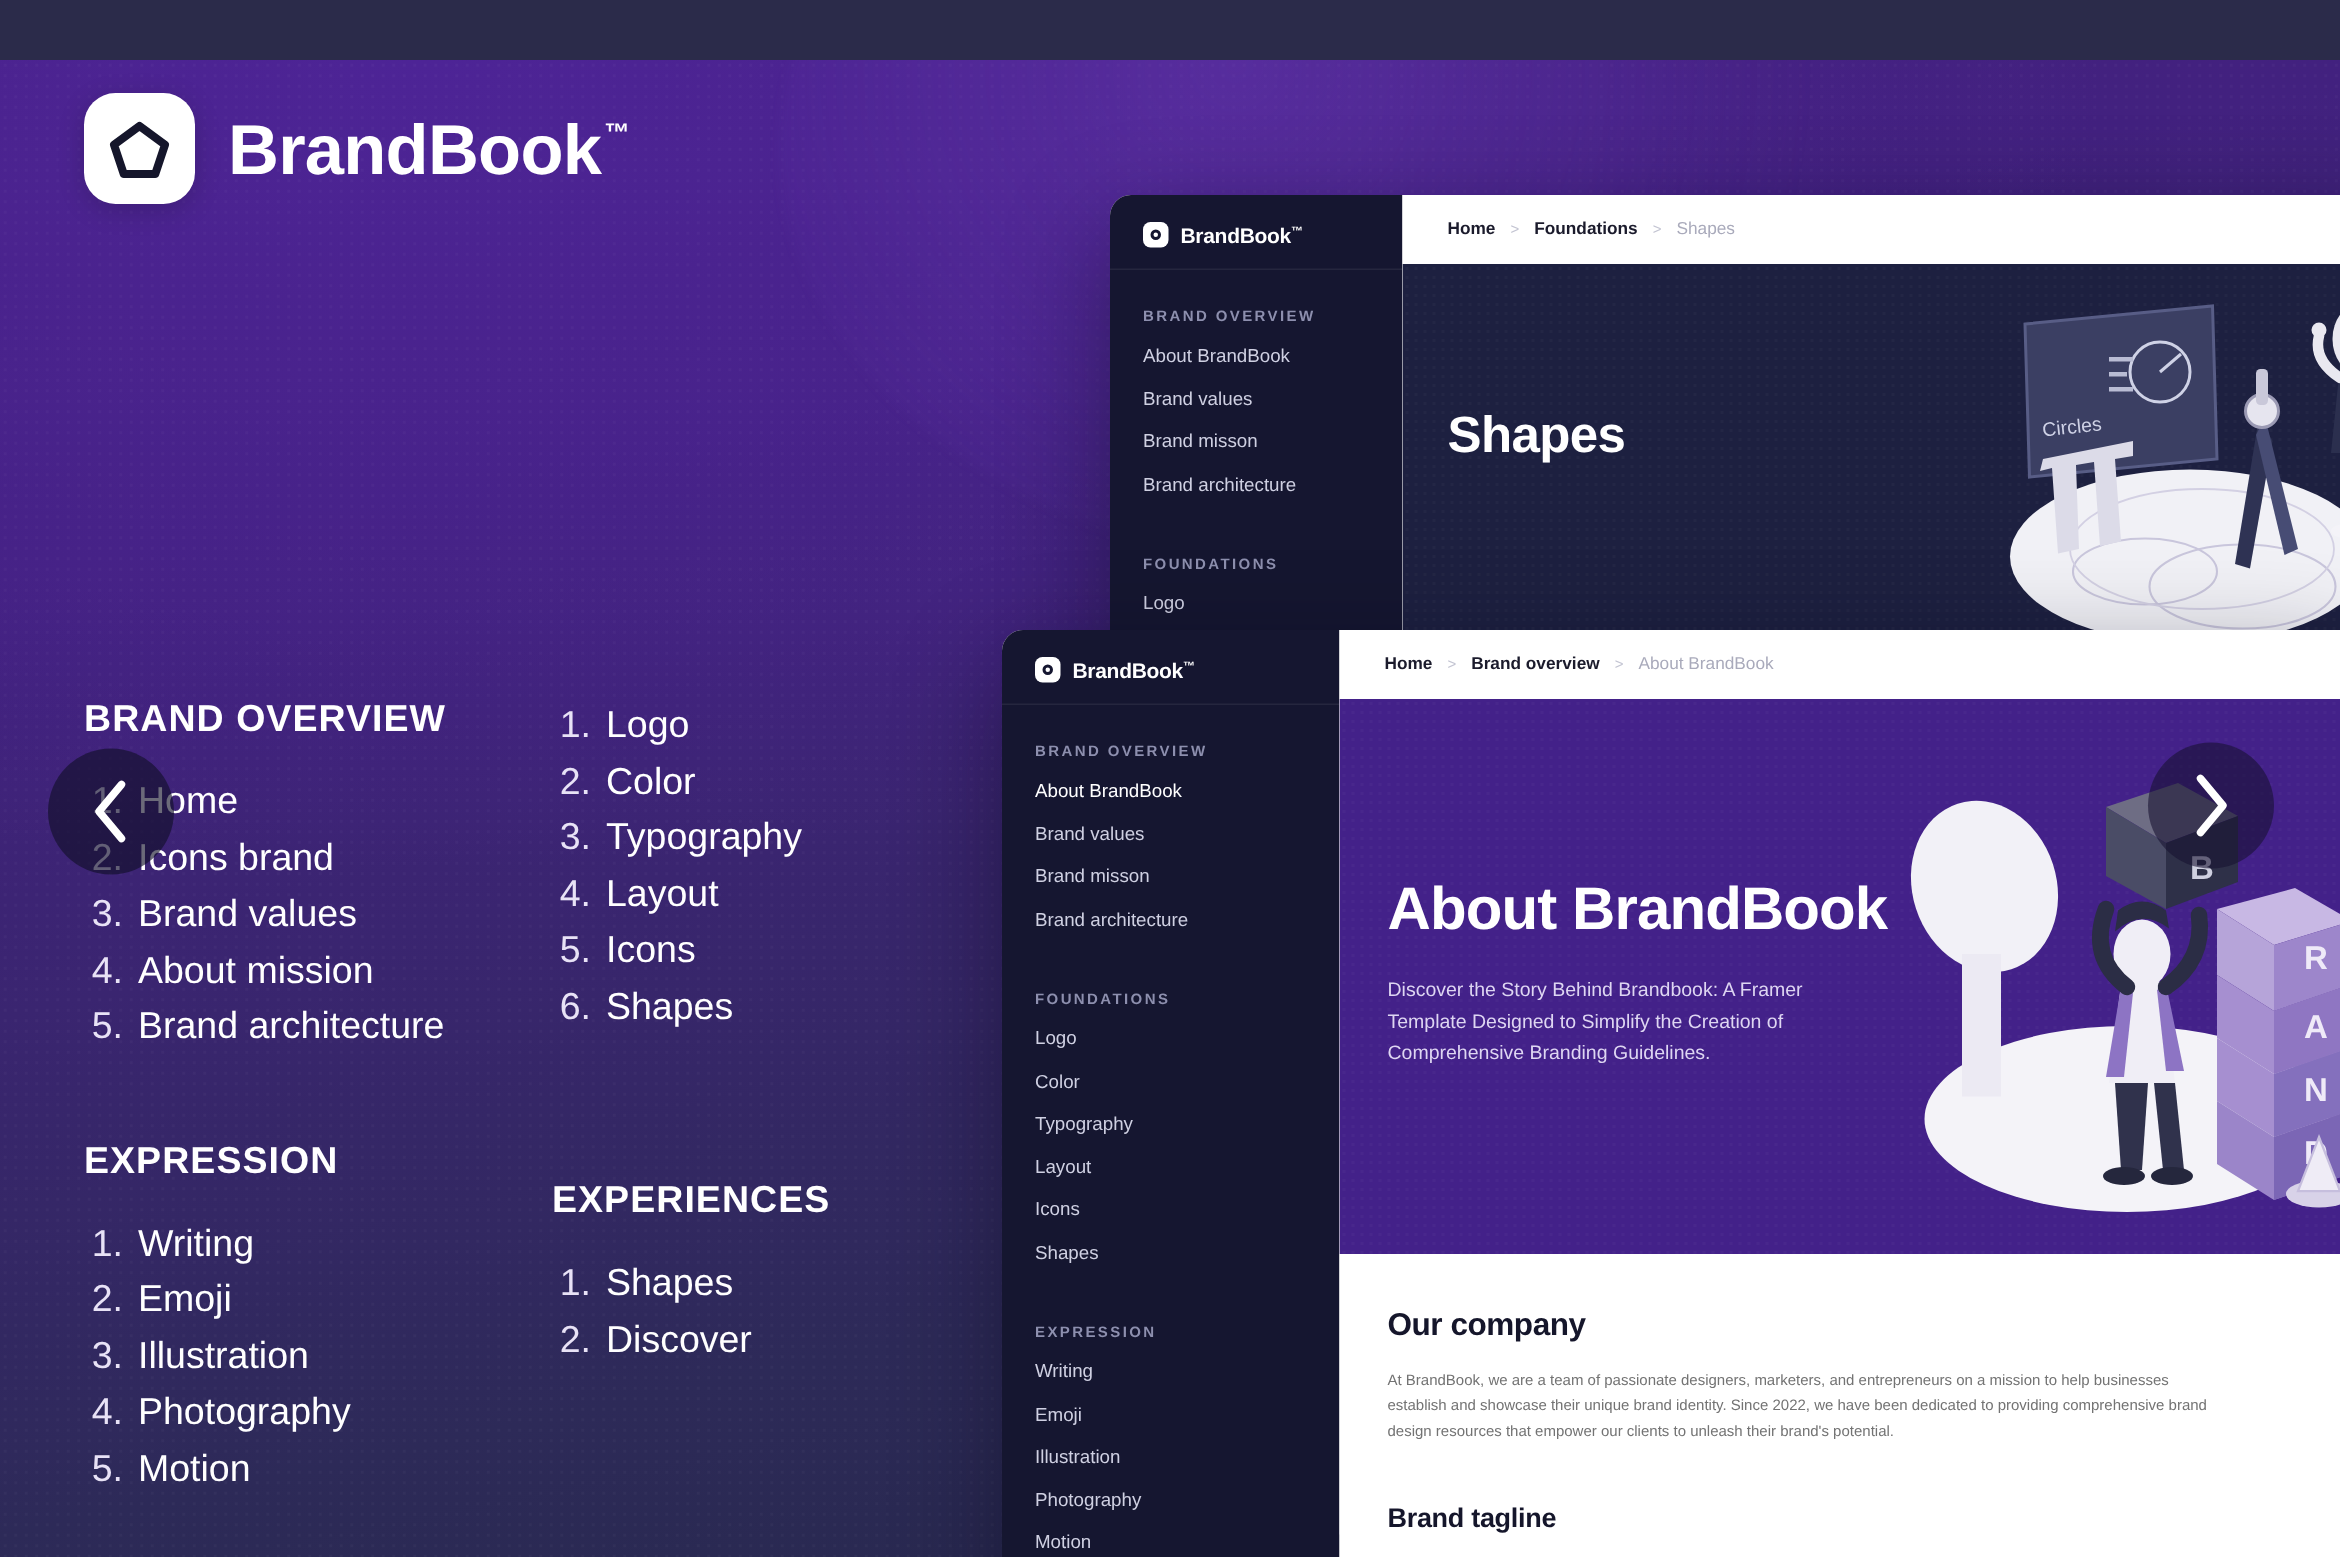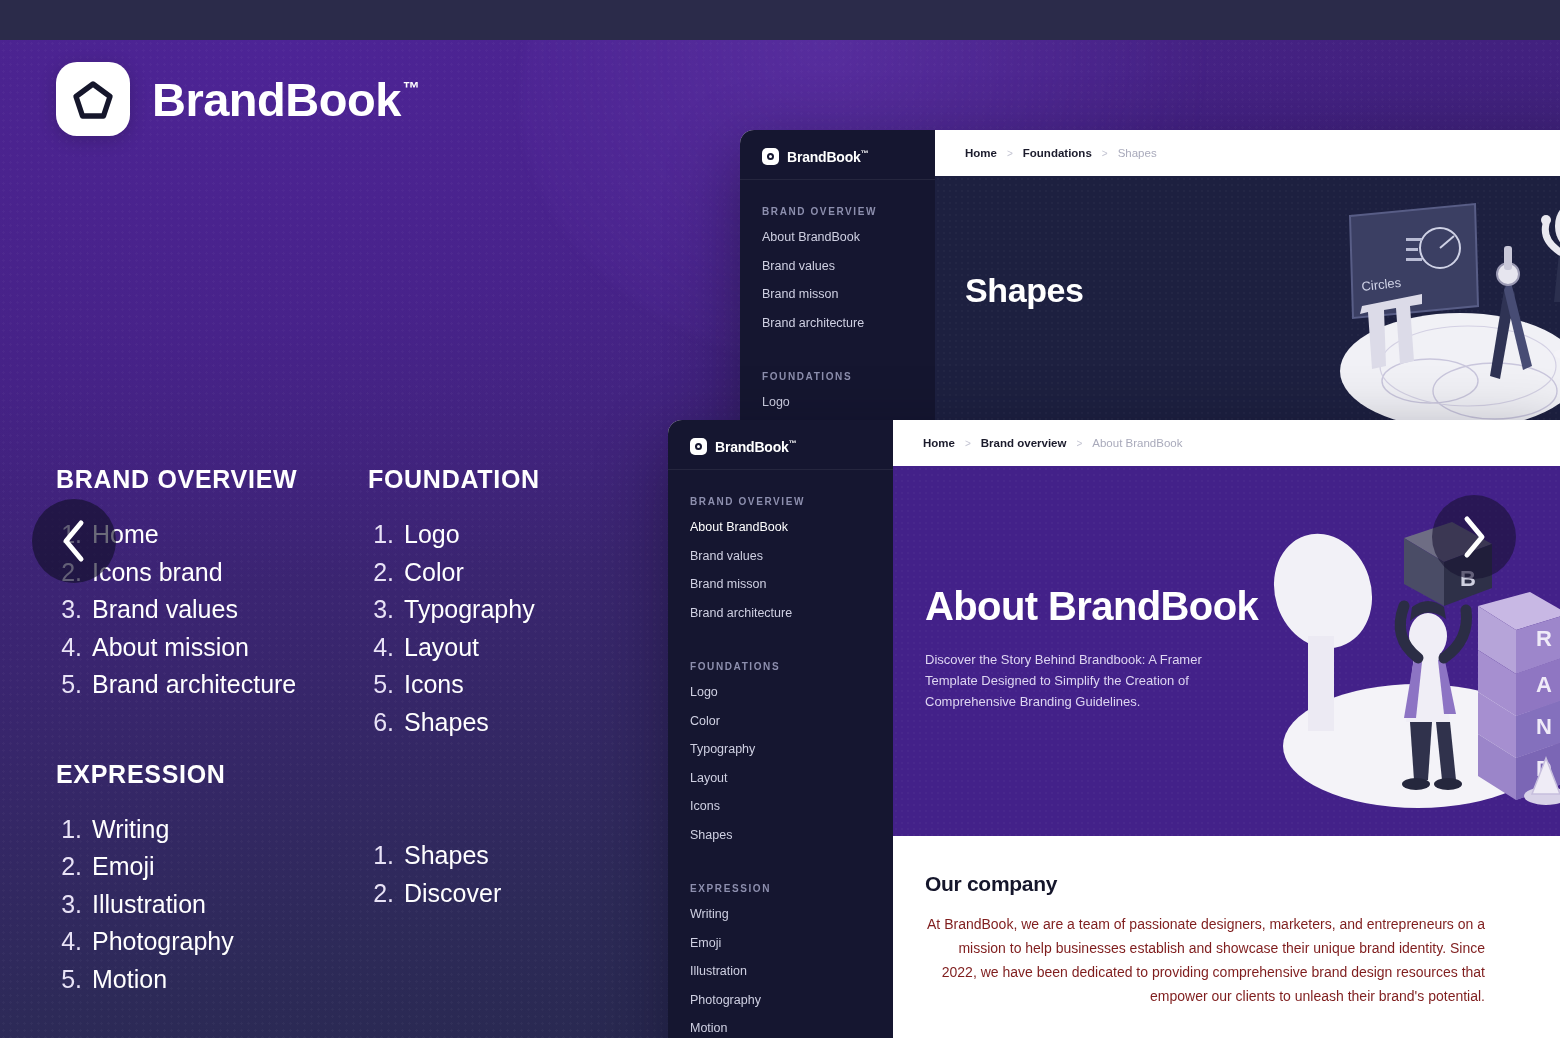--- a/index.html
+++ b/index.html
@@ -177,21 +177,21 @@
   .hero-purple p{
     color:#ded6f2; font-size:13px; line-height:1.62; max-width:320px;
     position:relative;
   }
 
   .content-white{ background:#fff; padding:36px 0 0 32px; }
   .content-white h2{
     color:#15162b; font-size:21px; font-weight:700; margin-bottom:16px; letter-spacing:-.3px;
   }
   .content-white p{
-    color:#7f1d1d; font-size:14px; line-height:1.72; max-width:560px; margin-bottom:38px;text-align:right;
+    color:#737373; font-size:10px; line-height:1.72; max-width:560px; margin-bottom:38px;
   }
   .content-white h3{ color:#15162b; font-size:18px; font-weight:700; letter-spacing:-.2px; }
 
   
   .illus{ position:absolute; pointer-events:none; }
   .illus-shapes{ right:-10px; top:10px; width:300px; height:260px; }
   .illus-about{ right:-30px; top:30px; width:330px; height:330px; }
 
   
   .arrow{
@@ -270,21 +270,20 @@
             </li>
             <li>
               <span class="nav-num">5.</span>
               <span class="nav-label">Motion</span>
             </li>
           </ul>
         </div>
       </div>
 
       <div class="col-b">
-        <div class="nav-group-title">FOUNDATION</div>
         <ul class="nav-list">
           <li>
             <span class="nav-num">1.</span>
             <span class="nav-label">Logo</span>
           </li>
           <li>
             <span class="nav-num">2.</span>
             <span class="nav-label">Color</span>
           </li>
           <li>
@@ -299,20 +298,21 @@
             <span class="nav-num">5.</span>
             <span class="nav-label">Icons</span>
           </li>
           <li>
             <span class="nav-num">6.</span>
             <span class="nav-label">Shapes</span>
           </li>
         </ul>
 
         <div class="sp-exper">
+          <div class="nav-group-title">EXPERIENCES</div>
           <ul class="nav-list">
             <li>
               <span class="nav-num">1.</span>
               <span class="nav-label">Shapes</span>
             </li>
             <li>
               <span class="nav-num">2.</span>
               <span class="nav-label">Discover</span>
             </li>
           </ul>

